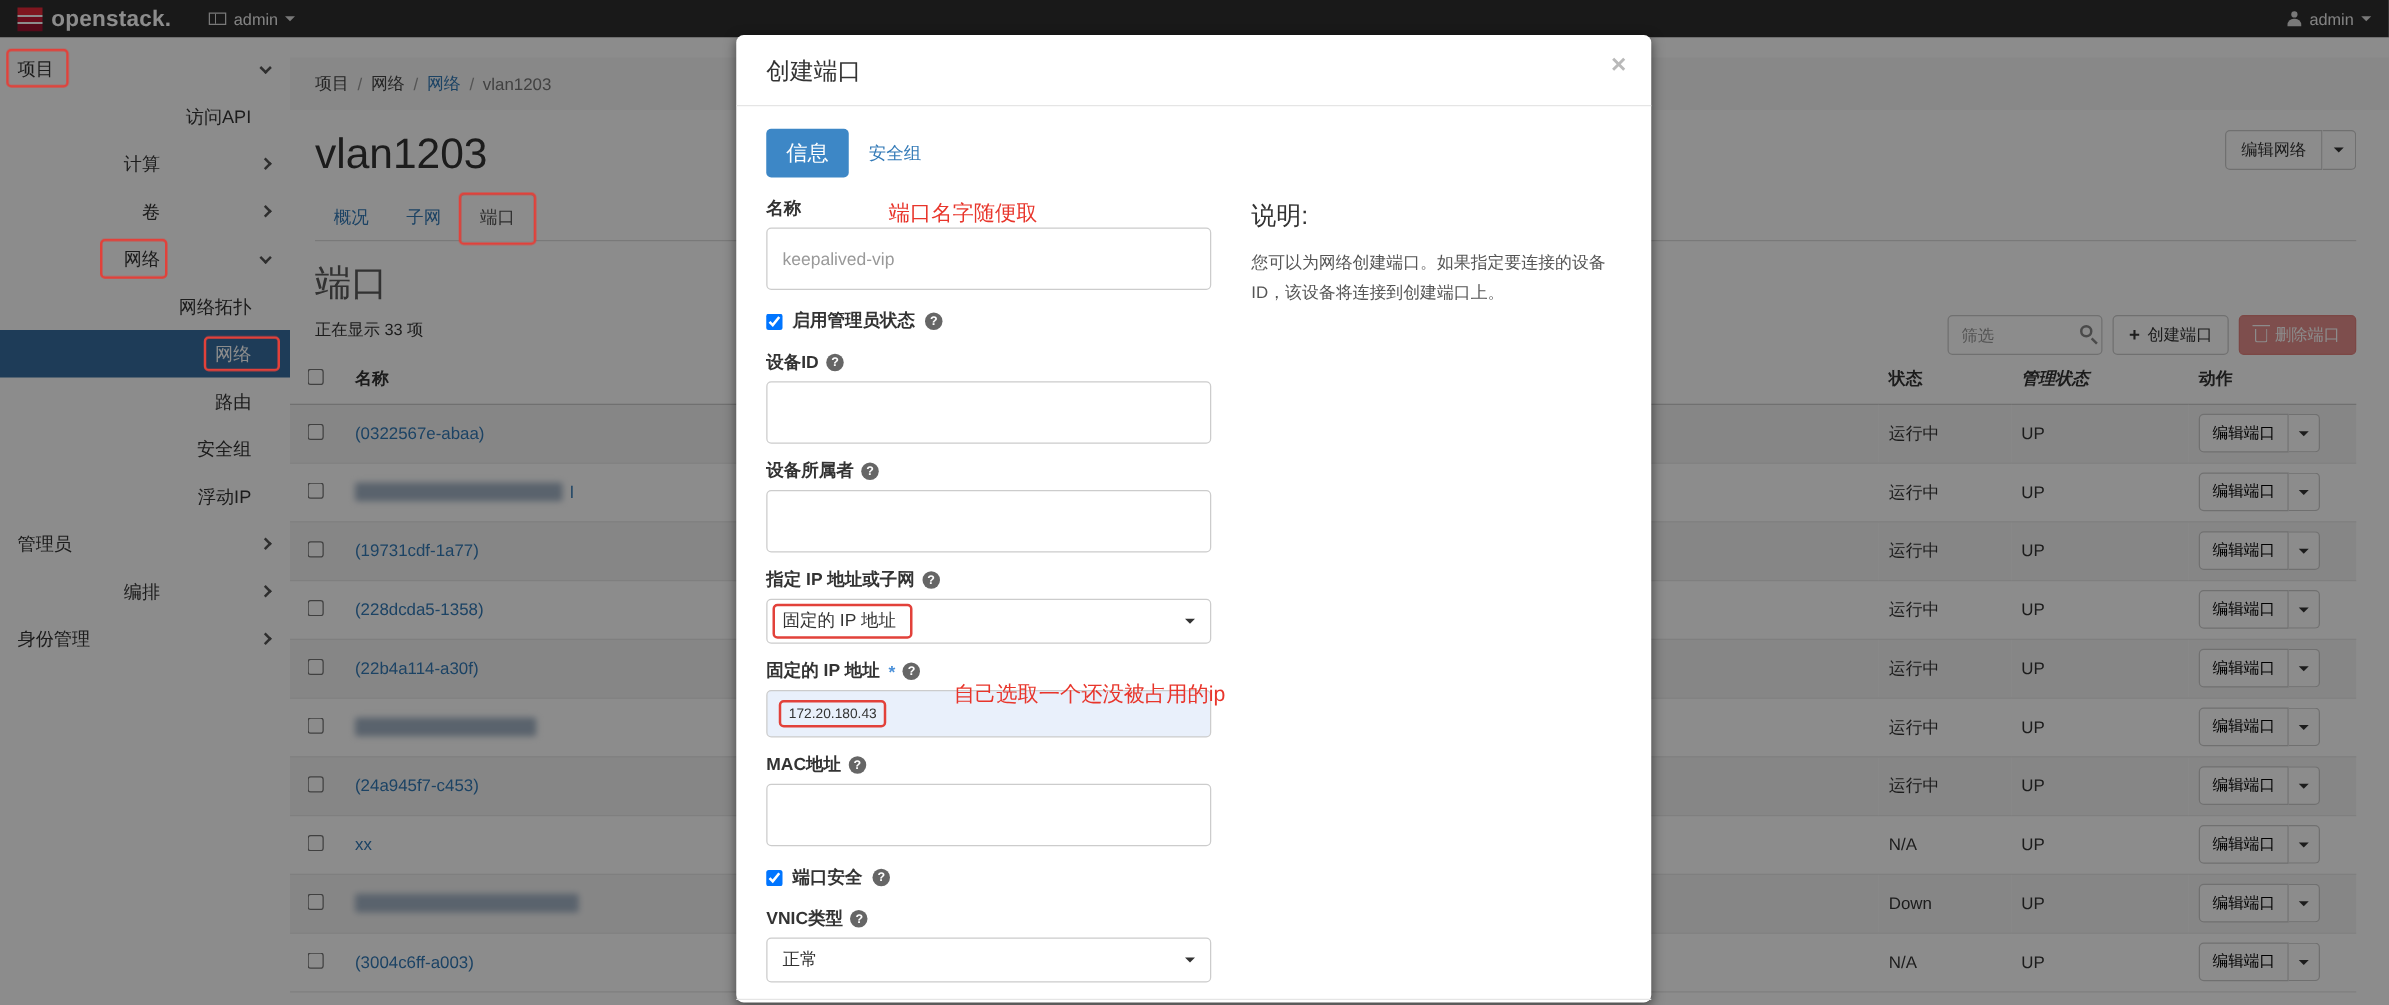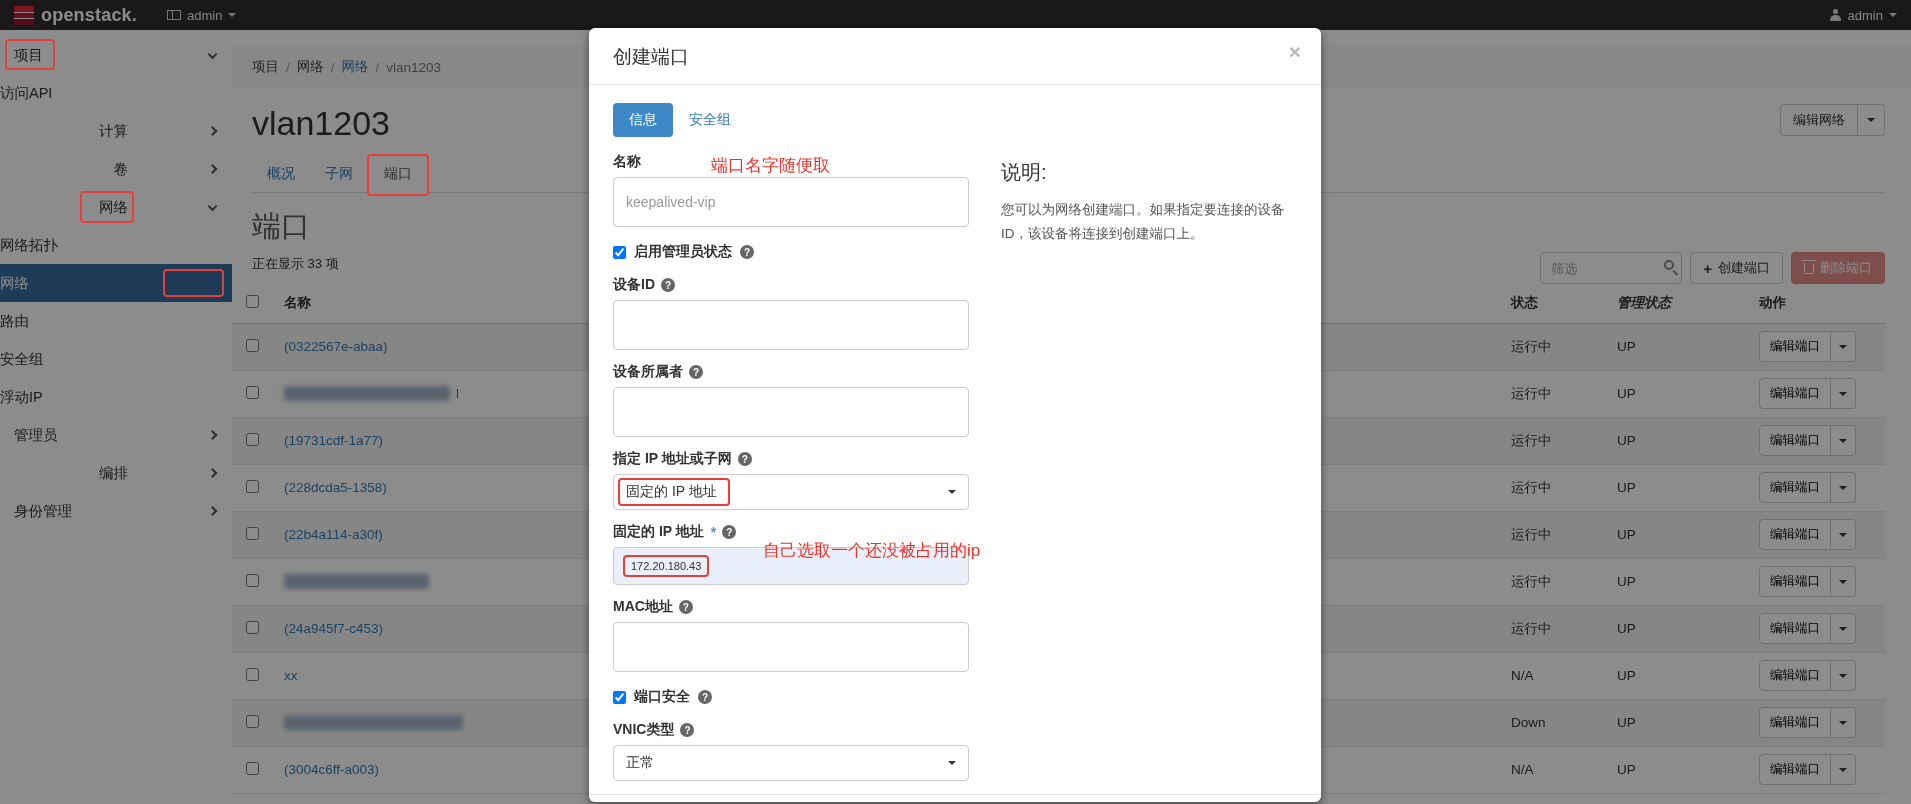--- a/index.html
+++ b/index.html
@@ -21,21 +21,21 @@
   .person:before { content:""; position:absolute; left:3.5px; top:0; width:5px; height:5px; border-radius:50%; background:#ddd; }
   .person:after { content:""; position:absolute; left:0.5px; top:6px; width:11px; height:6px; border-radius:5px 5px 0 0; background:#ddd; }
   .caret { width:0; height:0; border-left:4px solid transparent; border-right:4px solid transparent; border-top:4px solid #ddd; }
 
   
   .sidebar { position:absolute; left:0; top:30px; width:232px; bottom:0; background:#fff; padding-top:6px; font-size:14.5px; }
   .srow { position:relative; height:38px; display:flex; align-items:center; cursor:pointer; color:#333; }
   .srow .lbl { white-space:nowrap; }
   .lv1 { padding-left:14px; }
   .lv2 { justify-content:flex-end; padding-right:104px; }
-  .lv3 { padding-right:31px; }
+  .lv3 { justify-content:flex-end; padding-right:31px; }
   .srow.active { background:#376ea1; color:#fff; }
   .chev { position:absolute; right:16px; top:50%; width:7px; height:7px; border-right:2px solid #555; border-bottom:2px solid #555; }
   .chev.right { transform:translateY(-50%) rotate(-45deg); }
   .chev.down  { transform:translateY(-60%) rotate(45deg); }
 
   
   .redbox { position:absolute; border:2px solid #e2413a; border-radius:4px; z-index:30; pointer-events:none; }
 
   
   .content { position:absolute; left:232px; top:30px; right:0; bottom:0; background:#fff; }
@@ -55,21 +55,21 @@
 
   .tabs { margin:0 26px 0 20px; border-bottom:1px solid #ddd; display:flex; font-size:14px; height:38px; align-items:flex-end; }
   .tab { padding:9px 15px; color:#337ab7; cursor:pointer; position:relative; }
   .tab.active { background:#fff; border:1px solid #ddd; border-bottom:1px solid #fff; border-radius:4px 4px 0 0; color:#555; margin-bottom:-1px; }
 
   .sec-head { font-size:29px; font-weight:400; color:#5b5b5b; margin:14px 0 8px 20px; }
   .count { font-size:13px; margin-left:20px; color:#333; }
 
   .toolbar { position:absolute; right:26px; top:222px; display:flex; gap:8px; align-items:center; }
   .search-wrap { position:relative; }
-  .search-input { width:142px; height:32px; border:1px solid #ccc; border-radius:4px; padding:0 28px 0 10px; font-size:13px; color:#555;
+  .search-input { width:124px; height:32px; border:1px solid #ccc; border-radius:4px; padding:0 28px 0 10px; font-size:13px; color:#555;
     font-family:"Liberation Sans","DejaVu Sans",sans-serif; }
   .search-input::placeholder { color:#999; }
   .mag { position:absolute; right:8px; top:8px; width:10px; height:10px; border:2px solid #888; border-radius:50%; }
   .mag:after { content:""; position:absolute; left:8px; top:8px; width:6px; height:2px; background:#888; transform:rotate(45deg); transform-origin:0 0; }
   .plus { font-weight:bold; font-size:15px; line-height:1; }
   .btn.danger { background:#d9534f; border-color:#d43f3a; color:#fff; opacity:.65; }
   .trash { position:relative; width:10px; height:11px; border:1.5px solid #fff; border-top:none; border-radius:0 0 2px 2px; }
   .trash:before { content:""; position:absolute; left:-3px; top:-3px; width:14px; height:1.5px; background:#fff; }
 
   
@@ -91,21 +91,21 @@
   .overlay { position:fixed; inset:0; background:rgba(0,0,0,.45); z-index:10; }
   .modal { position:absolute; left:589px; top:28px; width:732px; height:774px; background:#fff; border-radius:6px;
     box-shadow:0 3px 9px rgba(0,0,0,.5); z-index:20; display:flex; flex-direction:column; }
   .m-head { padding:16px 24px 14px; border-bottom:1px solid #e5e5e5; position:relative; }
   .m-title { font-size:19px; color:#333; font-weight:400; }
   .m-close { position:absolute; right:20px; top:12px; font-size:21px; font-weight:bold; color:#b9b9b9; cursor:pointer; }
   .m-body { flex:1; display:flex; gap:32px; padding:18px 24px 0; }
   .m-left { width:356px; flex-shrink:0; }
   .m-right { flex:1; padding-top:56px; }
   .m-tabs { display:flex; align-items:center; margin-bottom:16px; }
-  .pill { background:#3d87c6; color:#fff; border-radius:4px; padding:8px 16px; font-size:14px; cursor:pointer; }
+  .pill { background:#3d87c6; color:#fff; border-radius:4px; padding:8px 16px; font-size:17px; cursor:pointer; }
   .m-tab-link { color:#337ab7; font-size:14px; padding:8px 16px; cursor:pointer; }
   .fg { margin-bottom:13px; position:relative; }
   .flabel { display:flex; align-items:center; gap:6px; font-size:14px; font-weight:600; color:#333; margin-bottom:6px; }
   .req { color:#4a90d9; margin-left:1px; }
   .help { width:14px; height:14px; border-radius:50%; background:#666; color:#fff; font-size:10px; font-weight:bold;
     display:inline-flex; align-items:center; justify-content:center; cursor:pointer; }
   .tinput { width:100%; height:50px; border:1px solid #ccc; border-radius:4px; padding:6px 12px; font-size:14px; color:#555;
     font-family:"Liberation Sans","DejaVu Sans",sans-serif; }
   .tinput::placeholder { color:#999; }
   .cbrow { display:flex; align-items:center; gap:8px; margin:16px 0 15px; font-size:14px; font-weight:600; color:#333; }

